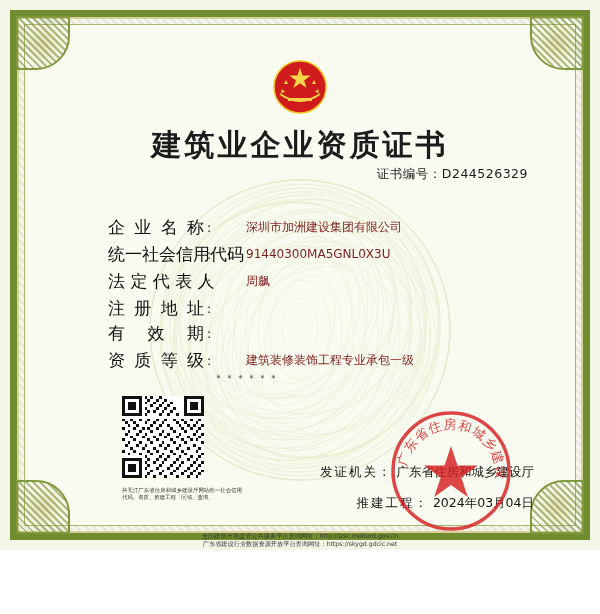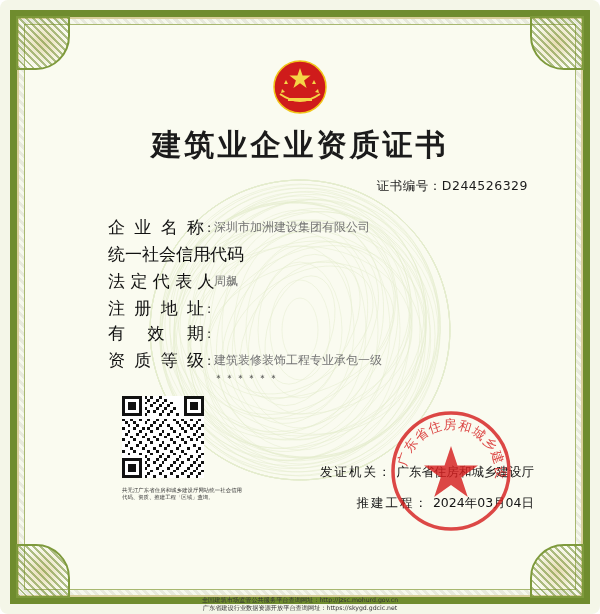--- a/index.html
+++ b/index.html
@@ -11,25 +11,24 @@
     width: 600px;
     height: 614px;
     font-family: "DejaVu Sans", "Liberation Sans", sans-serif;
     overflow: hidden;
   }
 
   
   .cert {
     position: relative;
     width: 600px;
-    height: 614px;
+    height: 550px;
     background: #f4f6e8;
     box-sizing: border-box;
     overflow: hidden;
-    border-radius: 8px;
   }
 
   
   .border-outer {
     position: absolute;
     left: 10px; top: 10px; right: 10px; bottom: 10px;
     border: 7px solid #6f8c2e;
     background:
       repeating-linear-gradient(45deg,
         rgba(255,255,255,0.20) 0px,
@@ -105,21 +104,21 @@
     text-align: center;
     font-size: 30px;
     font-weight: bold;
     letter-spacing: 3px;
     color: #1b1b1b;
     font-family: "DejaVu Sans", "Liberation Sans", sans-serif;
   }
 
   .cert-no {
     position: absolute;
-    top: 148px;
+    top: 136px;
     right: 42px;
     font-size: 12.5px;
     color: #1b1b1b;
     letter-spacing: 0.5px;
   }
 
   
   .fields {
     position: absolute;
     top: 190px;
@@ -143,23 +142,24 @@
     font-size: 17px;
     white-space: nowrap;
   }
   .row .colon {
     width: 10px;
     flex: 0 0 10px;
     text-align: center;
   }
   .row .value {
     flex: 1 1 auto;
-    color: #737373;
+    color: #7f1d1d;
     font-size: 12px;
     word-break: break-all;
+    margin-left: 32px;
   }
   .row.tall { margin-bottom: 10px; }
 
   .stars {
     font-size: 9px;
     letter-spacing: 2px;
     color: #333;
     margin-top: 3px;
   }
 
@@ -327,20 +327,21 @@
 
       <div class="row">
         <div class="label">企 业 名 称</div>
         <div class="colon">:</div>
         <div class="value">深圳市加洲建设集团有限公司</div>
       </div>
 
       <div class="row">
         <div class="label">统一社会信用代码</div>
         <div class="colon">:</div>
+        <div class="value">91440300MA5GNL0X3U</div>
       </div>
 
       <div class="row">
         <div class="label">法 定 代 表 人</div>
         <div class="colon">:</div>
         <div class="value">周飙</div>
       </div>
 
       <div class="row tall">
         <div class="label">注 册 地 址</div>

